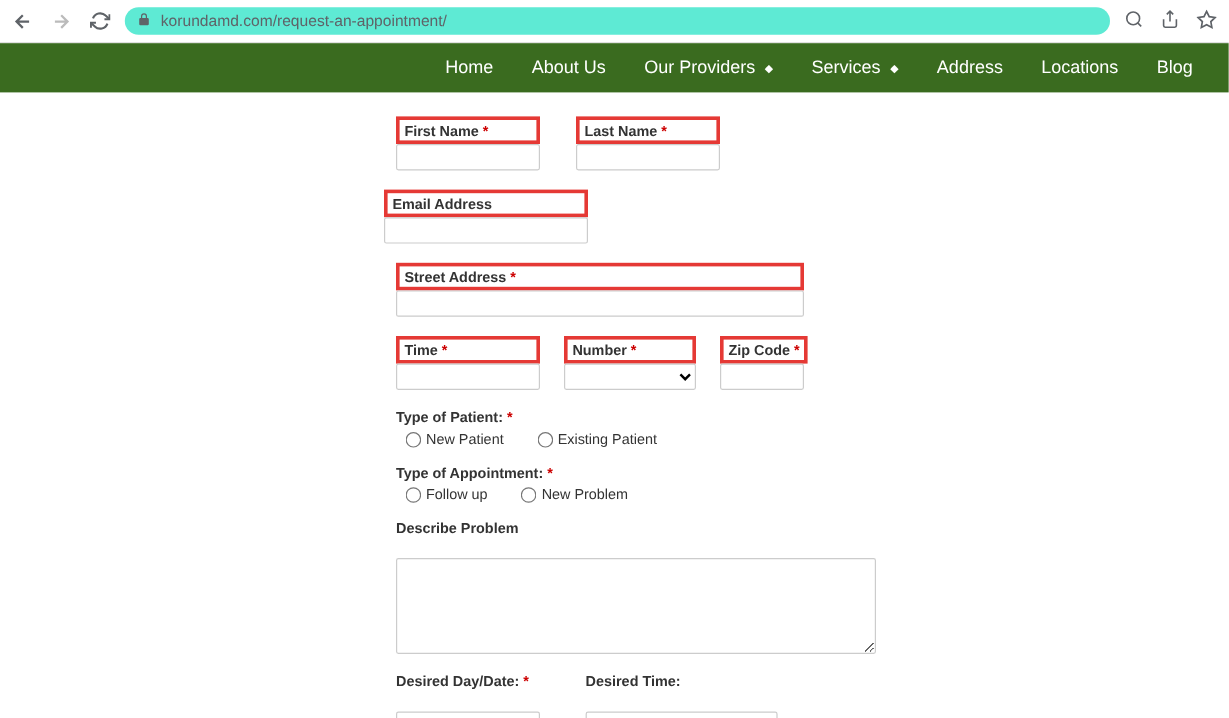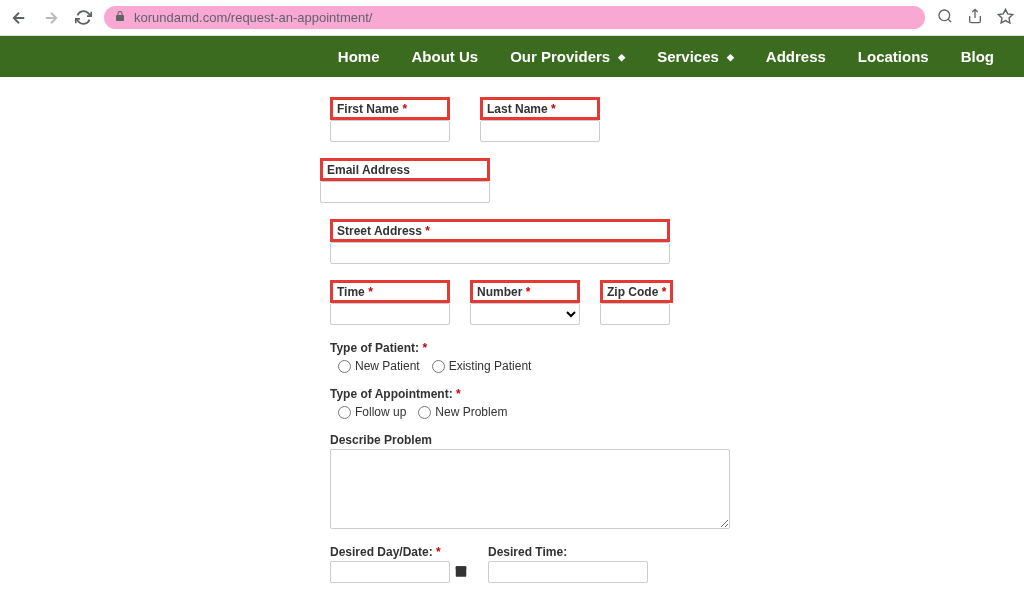--- a/index.html
+++ b/index.html
@@ -2,43 +2,43 @@
 <html><head>
   <meta charset="utf-8">
   <style>
     * { margin: 0; padding: 0; box-sizing: border-box; }
     body { font-family: Arial, sans-serif; font-size: 13px; color: #333; background: #fff; }
     
     .browser-bar { display: flex; align-items: center; padding: 6px 10px; gap: 12px; border-bottom: 1px solid #e0e0e0; }
     .nav-icons { display: flex; gap: 14px; align-items: center; }
     .nav-icon { width: 18px; height: 18px; display: flex; align-items: center; justify-content: center; color: #5f6368; cursor: pointer; }
     .nav-icon.disabled { color: #bbb; }
-    .url-bar { flex: 1; display: flex; align-items: center; gap: 8px; padding: 4px 10px; border-radius: 20px; background: #f9a8d4; font-size: 13px; color: #5f6368; }
+    .url-bar { flex: 1; display: flex; align-items: center; gap: 8px; padding: 4px 10px; border-radius: 20px; background: #5eead4; font-size: 13px; color: #5f6368; }
     .lock-icon { font-size: 12px; }
     .right-icons { display: flex; gap: 14px; align-items: center; color: #5f6368; }
     
     .nav-bar { background: #3a6b1f; padding: 12px 0; }
     .nav-menu { display: flex; justify-content: flex-end; gap: 32px; padding-right: 30px; align-items: center; }
-    .nav-item { color: #fff; font-weight: bold; font-size: 15px; cursor: pointer; display: flex; align-items: center; gap: 8px; }
+    .nav-item { color: #fff; font-weight: normal; font-size: 15px; cursor: pointer; display: flex; align-items: center; gap: 8px; }
     .nav-caret { font-size: 9px; color: #fff; }
     
     .form-container { max-width: 680px; margin: 20px auto 0 320px; padding: 0 10px; }
     .form-row { display: flex; gap: 20px; margin-bottom: 16px; align-items: flex-start; flex-wrap: wrap; }
     .form-group { display: flex; flex-direction: column; }
-    .form-label { font-size: 12px; font-weight: bold; color: #333; margin-bottom: 2px; }
+    .form-label { font-size: 12px; font-weight: bold; color: #333; margin-bottom: 18px; }
     .required { color: #cc0000; }
     .form-input { border: 1px solid #ccc; padding: 3px 5px; font-size: 13px; border-radius: 2px; height: 22px; }
     .form-select { border: 1px solid #ccc; padding: 2px 5px; font-size: 13px; border-radius: 2px; height: 22px; background: #fff; }
     .form-textarea { border: 1px solid #ccc; padding: 5px; font-size: 13px; border-radius: 2px; resize: both; }
     
     .highlight-box { border: 3px solid #e53935; padding: 1px 4px; display: inline-block; }
     
     .radio-group { margin-bottom: 14px; }
     .radio-title { font-size: 12px; font-weight: bold; margin-bottom: 4px; }
-    .radio-options { display: flex; gap: 12px; padding-left: 8px; align-items: center; }
+    .radio-options { display: flex; gap: 28px; padding-left: 8px; align-items: center; }
     .radio-option { display: flex; align-items: center; gap: 4px; font-size: 12px; }
     
     .date-row { display: flex; align-items: center; gap: 4px; }
     .cal-icon { font-size: 14px; }
   </style>
 </head>
 <body>
 
 <div class="browser-bar">
   <div class="nav-icons">

